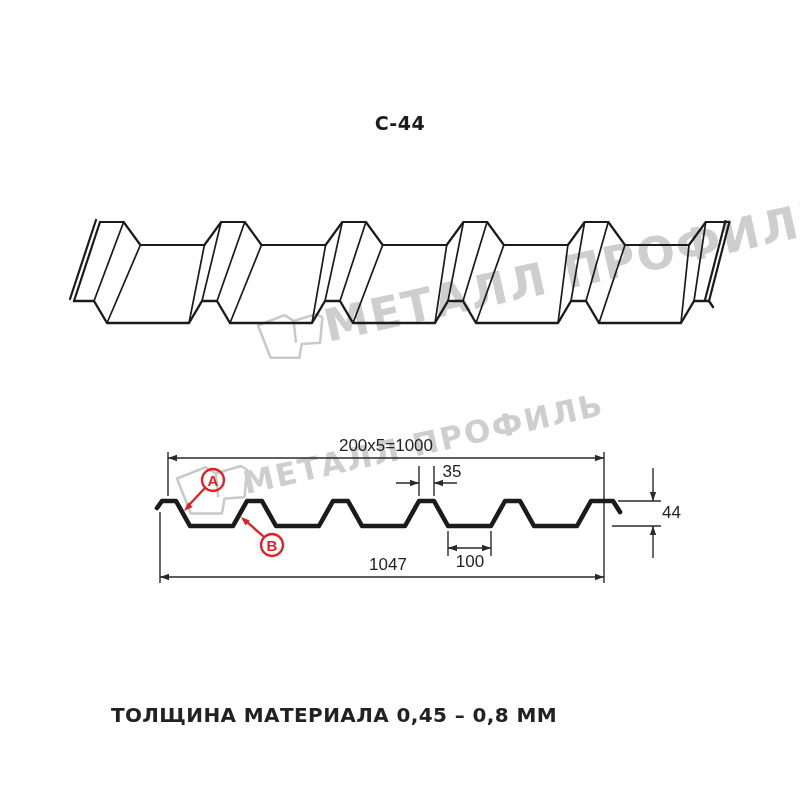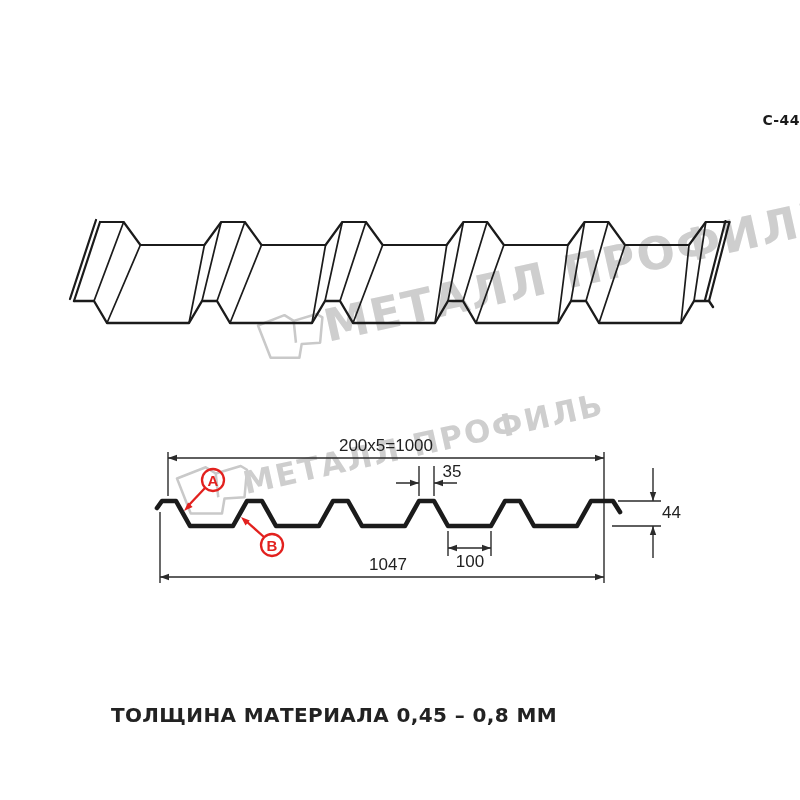--- a/index.html
+++ b/index.html
@@ -1,21 +1,21 @@
 <!DOCTYPE html>
 <html><head>
 <meta charset="utf-8">
 <style>
   html,body{margin:0;padding:0;background:#ffffff;}
   #canvas{position:relative;width:800px;height:800px;background:#ffffff;overflow:hidden;
           font-family:"DejaVu Sans","Liberation Sans",sans-serif;}
   .abs{position:absolute;}
   #title{top:64px;left:0;width:800px;text-align:center;font-size:38px;font-weight:bold;
          letter-spacing:1px;color:#1b1b1b;}
-  #subtitle{top:112px;left:0;width:800px;text-align:right;font-size:14px;font-weight:bold;
+  #subtitle{top:112px;left:0;width:800px;text-align:center;font-size:19px;font-weight:bold;
             color:#1b1b1b;letter-spacing:0.5px;}
   #thickness{top:703px;left:0;width:668px;text-align:center;font-size:20px;font-weight:bold;
              color:#222222;letter-spacing:0.4px;}
   svg{position:absolute;inset:0;}
   .dimtext{font-family:"Liberation Sans",sans-serif;font-size:17px;fill:#222222;}
   .markertext{font-family:"Liberation Sans",sans-serif;font-size:15px;font-weight:bold;}
   .wmtext{font-weight:bold;letter-spacing:2px;}
 </style>
 </head>
 <body>

